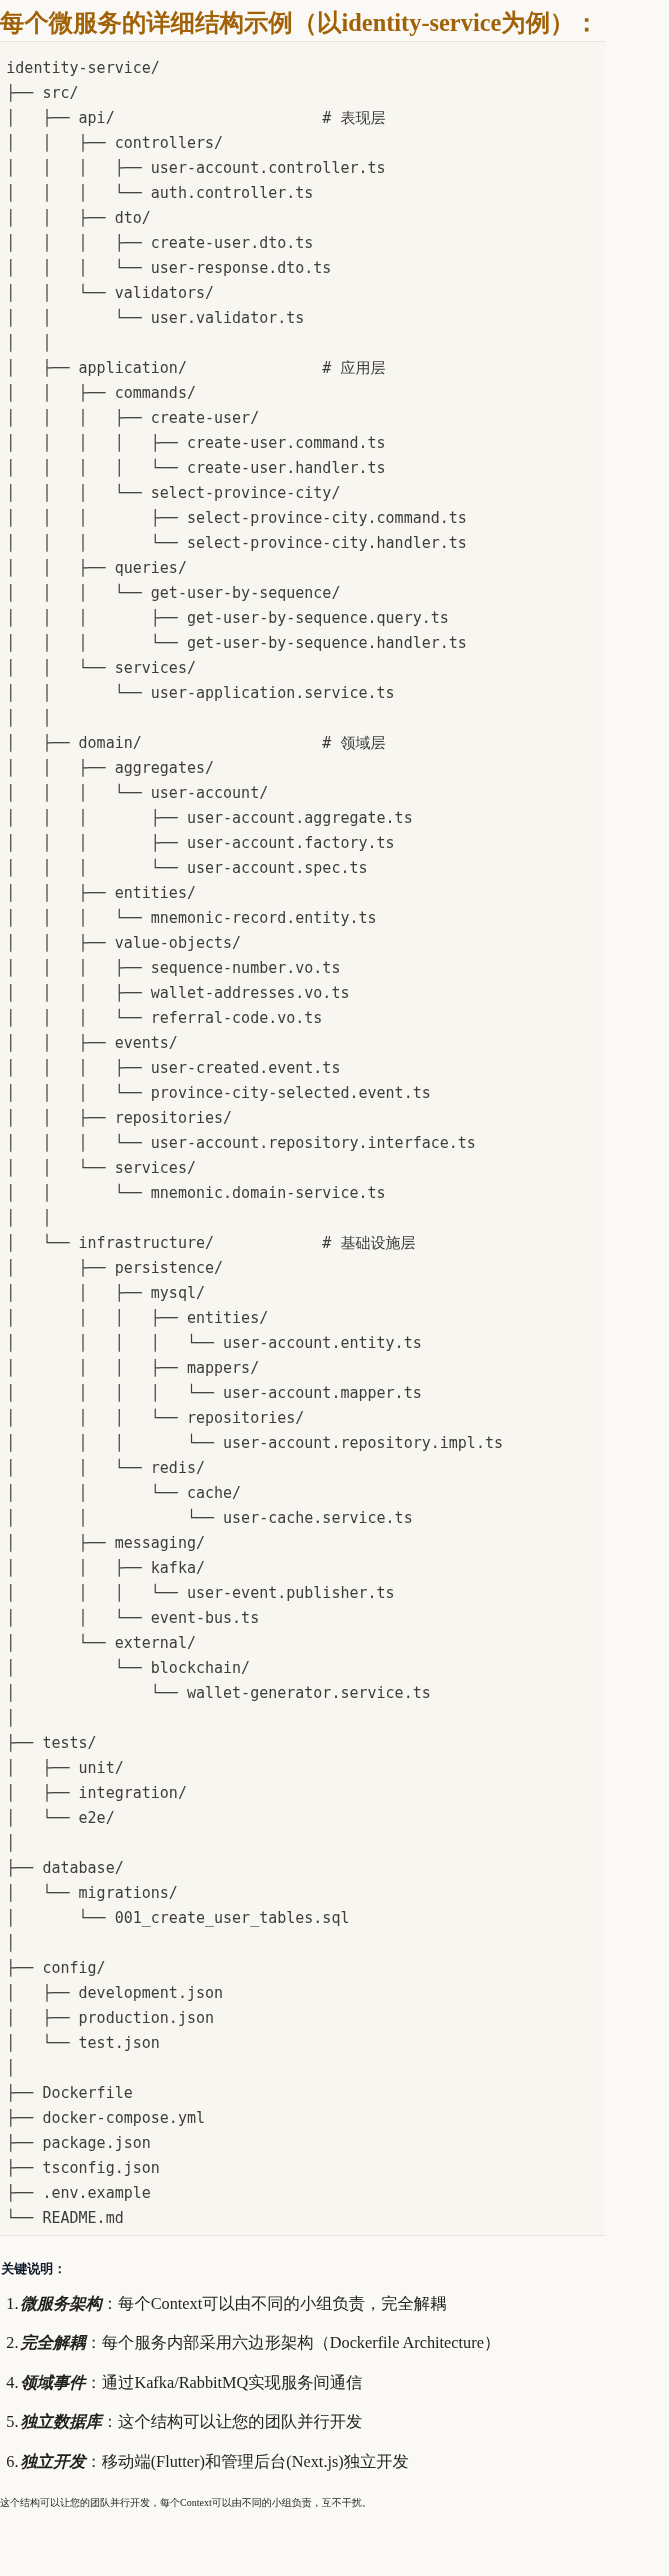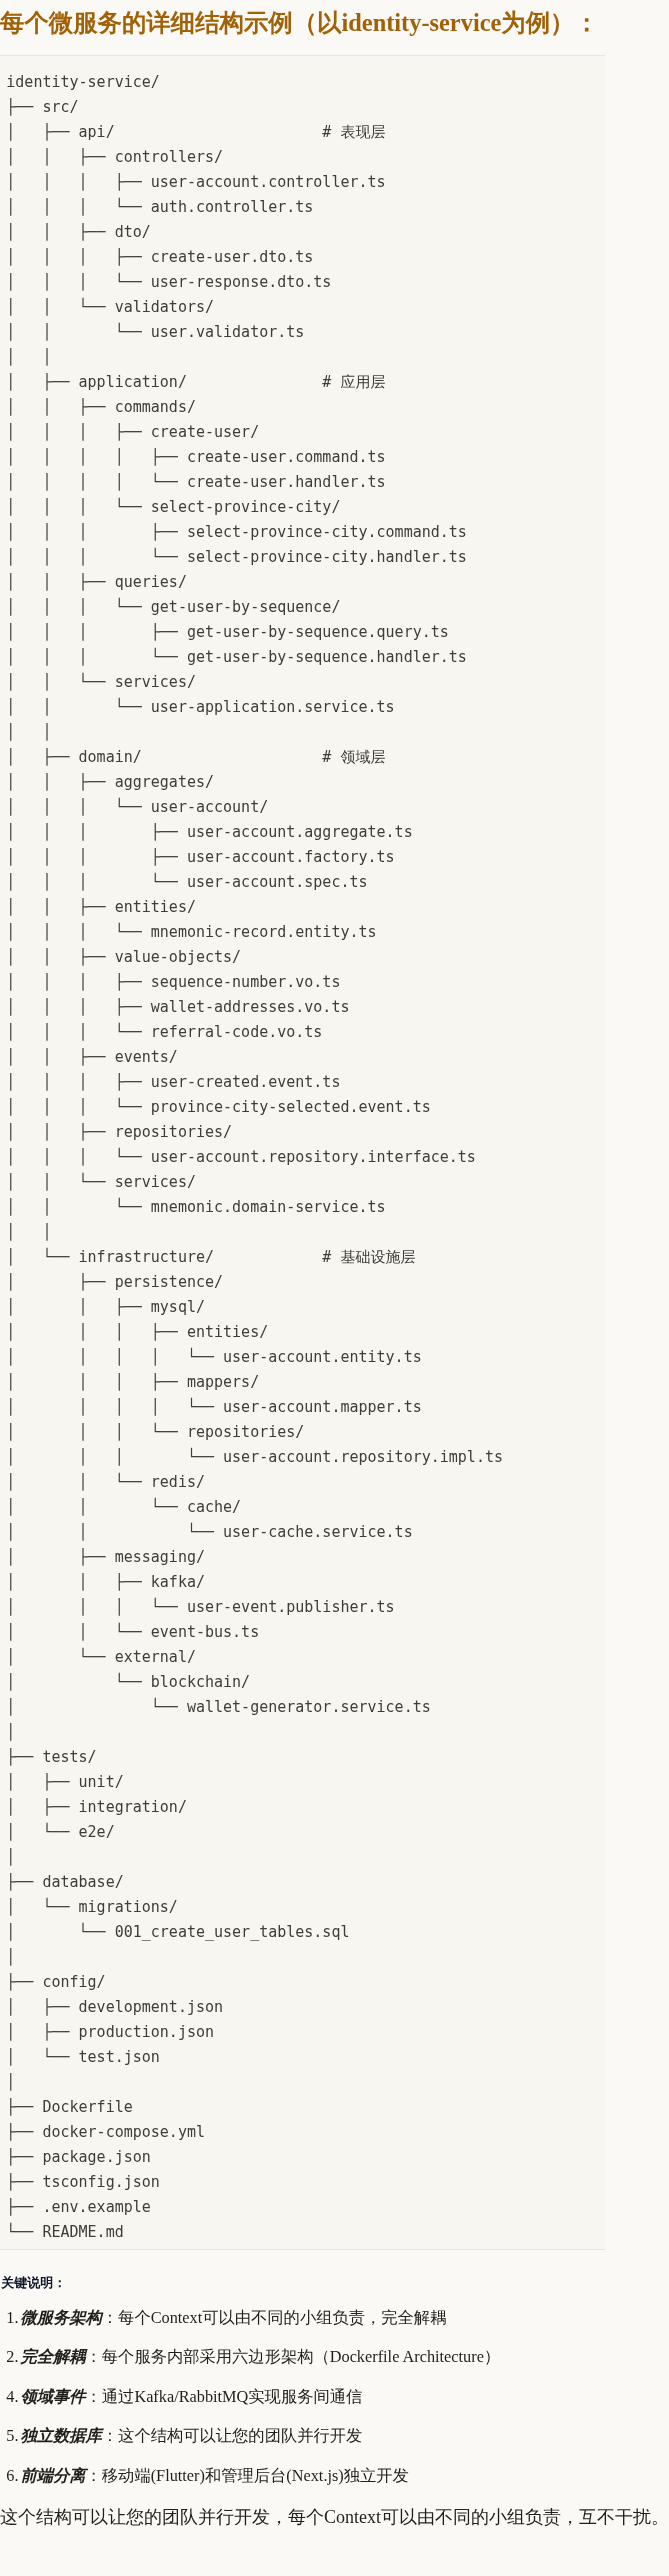--- a/index.html
+++ b/index.html
@@ -18,21 +18,21 @@
   }
   .page{width:669px;height:2576px;position:relative;}
   .doc-title{
     margin:8.1px 0 0 0;
     font-family:"Liberation Serif",serif;
     font-weight:bold;
     font-size:24.4px;line-height:1.2;
     color:#a16207;
   }
   .code-block{
-    margin-top:18px;
+    margin-top:4px;
     background:var(--code-bg);
     border-top:0.6px solid var(--code-border);
     border-bottom:0.6px solid var(--code-border);
     width:605px;
     overflow:hidden;
   }
   .code-block pre{
     margin:0;
     padding:13.8px 7.5px 3.8px 6.3px;
     font-family:"DejaVu Sans Mono",monospace;
@@ -54,21 +54,21 @@
   }
   .notes-list li{
     font-size:16.3px;line-height:22.5px;
     margin:0 0 17px 0;
     color:#201F1B;
   }
   .note-num{margin-right:1.9px;}
   .note-term{font-weight:bold;font-style:italic;}
   .closing{
     margin:19px 0 0 0;
-    font-size:18px;line-height:22.5px;
+    font-size:10px;line-height:22.5px;
     color:#201F1B;
   }
 </style>
 </head>
 <body>
 
 <div class="page">
 
   <h1 class="doc-title">每个微服务的详细结构示例（以identity-service为例）：</h1>
 
@@ -173,21 +173,21 @@
         <li style="">
         <span class="note-num">2.</span><span class="note-term">完全解耦</span><span class="note-sep">：</span><span class="note-desc">每个服务内部采用六边形架构（Dockerfile Architecture）</span>
       </li>
         <li style="">
         <span class="note-num">4.</span><span class="note-term">领域事件</span><span class="note-sep">：</span><span class="note-desc">通过Kafka/RabbitMQ实现服务间通信</span>
       </li>
         <li style="">
         <span class="note-num">5.</span><span class="note-term">独立数据库</span><span class="note-sep">：</span><span class="note-desc">这个结构可以让您的团队并行开发</span>
       </li>
         <li style="">
-        <span class="note-num">6.</span><span class="note-term">前端分离</span><span class="note-sep">：</span><span class="note-desc">移动端(Flutter)和管理后台(Next.js)独立开发</span>
+        <span class="note-num">6.</span><span class="note-term">独立开发</span><span class="note-sep">：</span><span class="note-desc">移动端(Flutter)和管理后台(Next.js)独立开发</span>
       </li>
       </ol>
 
     <p class="closing">这个结构可以让您的团队并行开发，每个Context可以由不同的小组负责，互不干扰。</p>
   </div>
 
 </div>
 
 
 </body></html>

